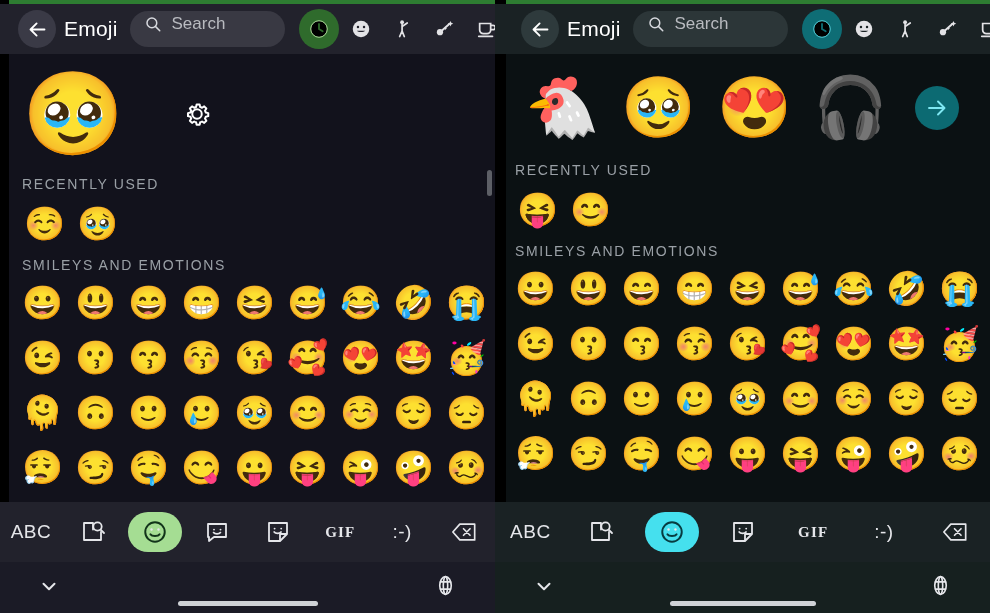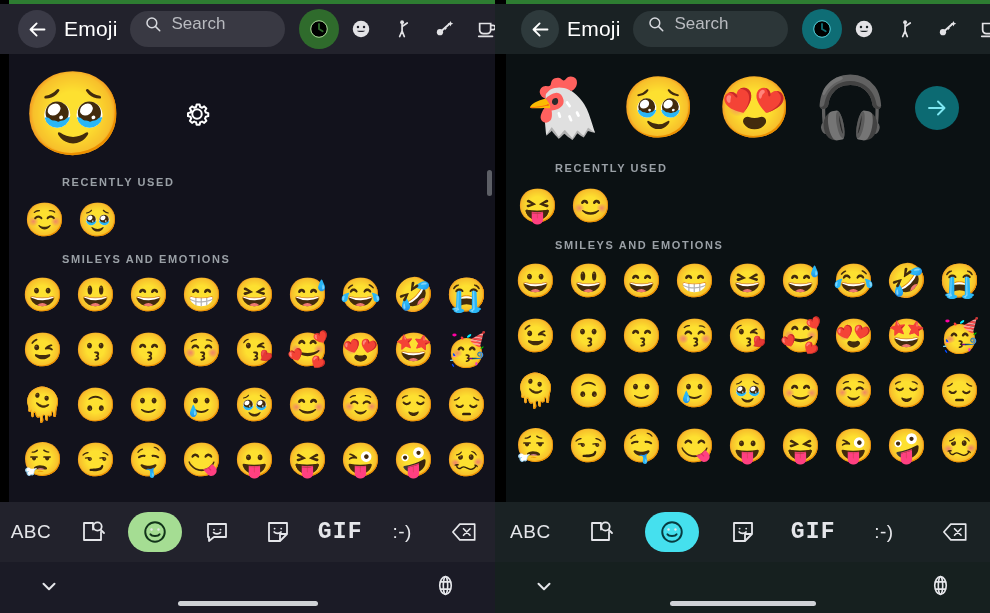--- a/index.html
+++ b/index.html
@@ -85,22 +85,22 @@
   .featured-right { display:flex; align-items:center; height:108px; gap:12px; padding-left: 14px; }
   .kitchen { font-size: 60px; line-height:1; width:84px; text-align:center; }
   .arrow-btn {
     width: 44px; height: 44px; border-radius: 50%;
     background: #0c6a72; display:flex; align-items:center; justify-content:center;
     margin-left: 10px;
   }
   .arrow-btn svg { width:24px; height:24px; }
 
   .sec-title {
-    color: #9aa0a6; font-size: 11px; letter-spacing: 1.6px;
-    font-weight: 700; padding: 0 0 0 8px; margin-left: 40px;
+    color: #9aa0a6; font-size: 14px; letter-spacing: 1.6px;
+    font-weight: 400; padding: 0 0 0 8px;
   }
   .panel-left  .sec-title { margin-top: 2px; }
   .panel-right .sec-title { margin-top: 0px; }
 
   .row { display:flex; align-items:center; }
   .emoji-cell {
     width: 53px; height: 55px;
     display:flex; align-items:center; justify-content:center;
     font-size: 33px; line-height: 1;
   }
@@ -119,21 +119,21 @@
     position:absolute; left:0; right:0; bottom:51px; height:60px;
     display:flex; align-items:center;
   }
   .panel-left  .toolbar { background:#22222c; }
   .panel-right .toolbar { background:#1a2224; }
   .tb-item {
     flex: 1 1 0; display:flex; align-items:center; justify-content:center;
     height: 60px; color:#e5e6ea;
   }
   .tb-abc { font-size:19px; letter-spacing:.5px; }
-  .tb-gif { font-size:23px; font-weight:700; letter-spacing:1.2px; font-family:Liberation Mono, monospace; }
+  .tb-gif { font-size:15px; font-weight:700; letter-spacing:1.2px; font-family:Liberation Serif, serif; }
   .tb-kao { font-size:19px; letter-spacing:.5px; }
   .tb-item svg { width:26px; height:26px; fill:none; stroke:#e5e6ea; stroke-width:1.8; }
   .tb-active-pill {
     width: 54px; height: 40px; border-radius: 20px;
     display:flex; align-items:center; justify-content:center;
   }
   .panel-left  .tb-active-pill { background:#a5dd93; }
   .panel-right .tb-active-pill { background:#45e0ee; }
   .panel-left  .tb-active-pill svg { stroke:#12341a; }
   .panel-right .tb-active-pill svg { stroke:#073b40; }

